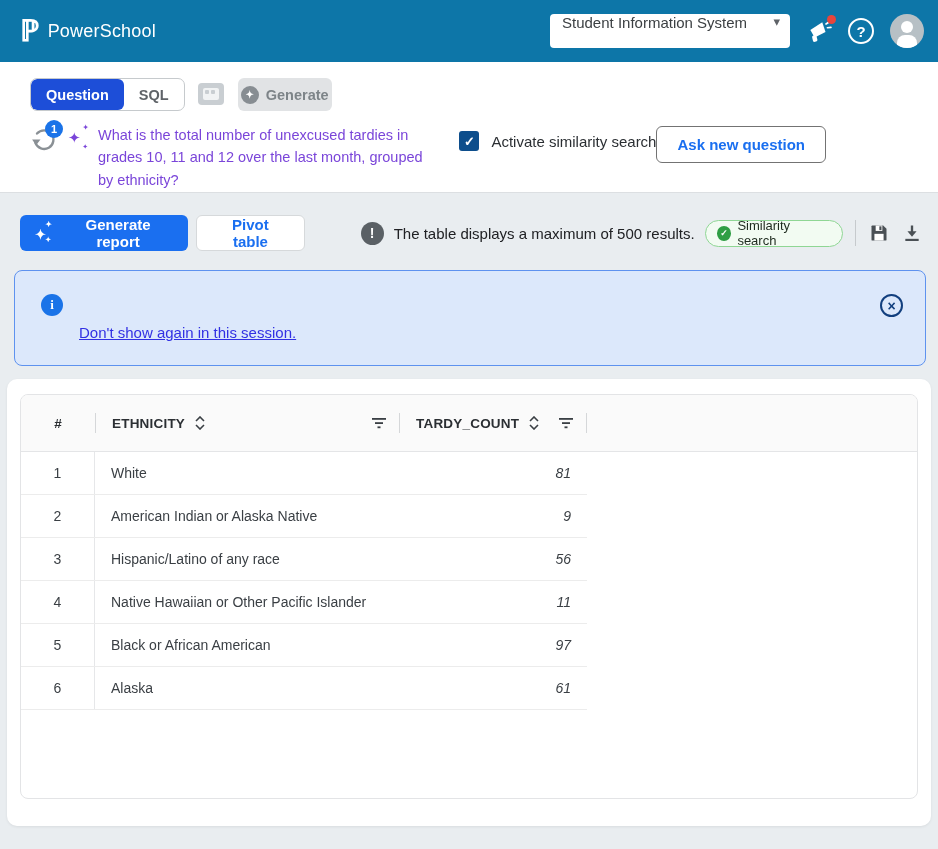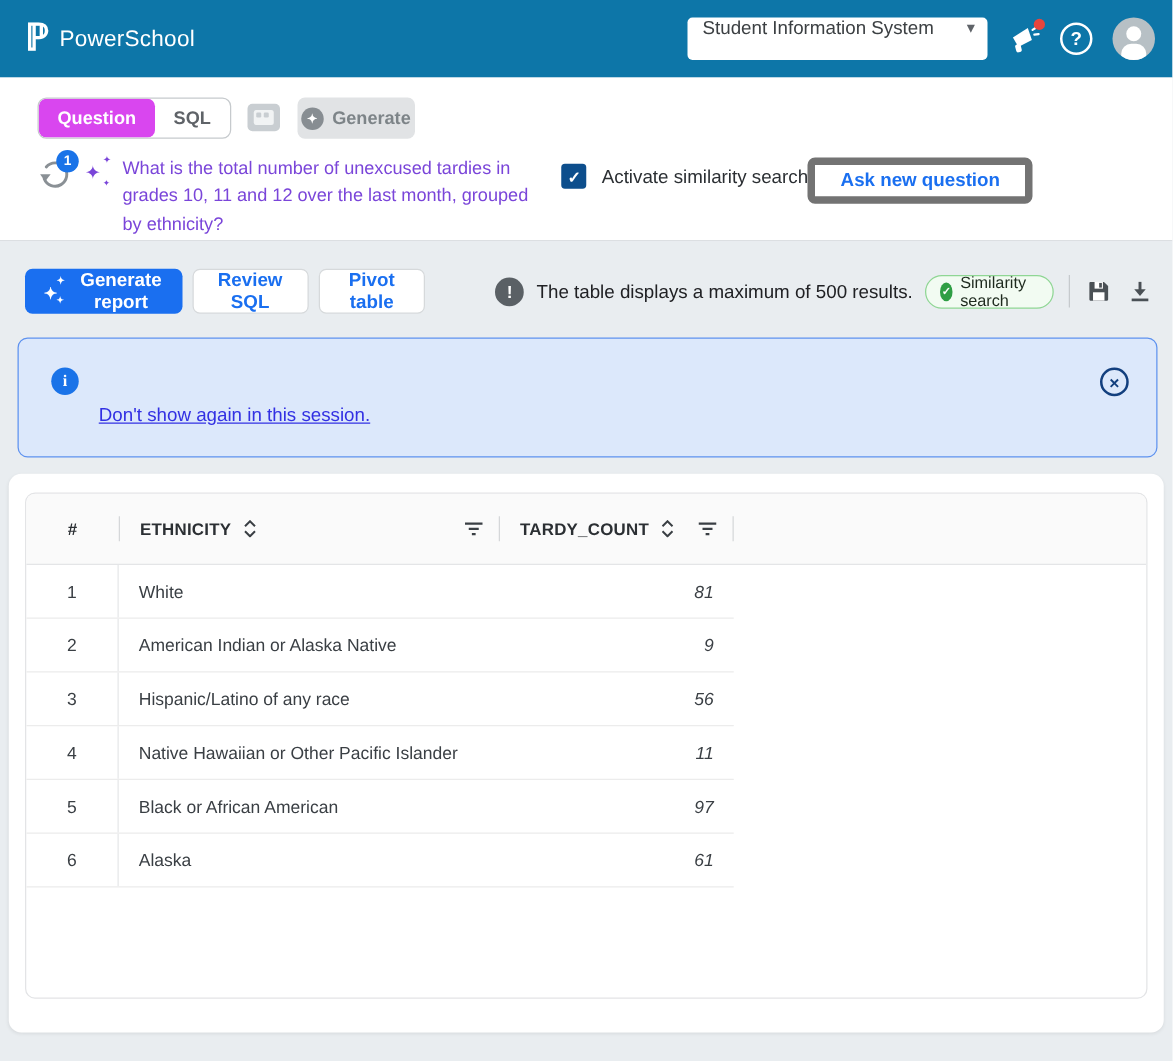--- a/index.html
+++ b/index.html
@@ -20,21 +20,21 @@
     color:#fff; font-size:15px; font-weight:bold; display:flex; align-items:center; justify-content:center; }
   .avatar { width:34px; height:34px; background:#b7c0c5; border-radius:50%; position:relative; overflow:hidden; margin-left:16px; }
   .avatar .head { position:absolute; left:50%; top:7px; transform:translateX(-50%); width:12px; height:12px; background:#fff; border-radius:50%; }
   .avatar .body { position:absolute; left:50%; top:21px; transform:translateX(-50%); width:20px; height:14px; background:#fff; border-radius:8px 8px 0 0; }
 
   
   .ask { background:#fff; padding:16px 30px 0; height:131px; border-bottom:1px solid #dcdfe2; }
   .row1 { display:flex; align-items:flex-start; }
   .toggle { display:flex; border:1px solid #c6cacd; border-radius:7px; height:33px; overflow:hidden; background:#fff; }
   .tg { height:31px; display:flex; align-items:center; padding:0 15px; font-size:14.5px; font-weight:bold; cursor:pointer; }
-  .tg-active { background:#d946ef; color:#fff; border-radius:6px; }
+  .tg-active { background:#1d4ed8; color:#fff; border-radius:6px; }
   .tg-plain { color:#5f6368; }
   .cardicon { margin:5px 0 0 13px; width:26px; height:22px; background:#c9ced2; border-radius:4px;
     display:flex; align-items:center; justify-content:center; cursor:pointer; }
   .cardicon .inner { width:16px; height:12px; background:#f1f3f4; border-radius:2px; display:flex; gap:2px; padding:2px; }
   .cardicon .inner i { width:4px; height:4px; background:#c9ced2; border-radius:1px; }
   .qwrap { flex:1; margin-left:20px; }
   .qinput { width:100%; height:34px; border:1px solid #c2c6ca; border-radius:4px; padding:0 12px;
     font-size:15px; font-family:"Liberation Sans",sans-serif; color:#3a3f44; outline:none; }
   .qinput::placeholder { color:#9aa0a6; }
   .charcount { font-size:12.5px; color:#5f6368; margin-top:4px; }
@@ -51,21 +51,21 @@
   .spark .s1 { position:absolute; left:0; top:3px; font-size:15px; }
   .spark .s2 { position:absolute; right:3px; top:-3px; font-size:8px; }
   .spark .s3 { position:absolute; right:4px; bottom:-1px; font-size:7px; }
   .spark-purple { color:#7a45d9; margin-left:10px; margin-top:2px; }
   .qtext { color:#7a45d9; font-size:14.5px; line-height:1.55; width:400px; margin-left:6px; }
   .simcheck { display:flex; align-items:center; margin-left:24px; margin-top:7px; cursor:pointer; }
   .checkbox { width:20px; height:20px; background:#0d4e8c; border-radius:3px; color:#fff; font-size:13px; font-weight:bold;
     display:flex; align-items:center; justify-content:center; }
   .simlabel { font-size:15px; color:#2b2f33; margin-left:12px; white-space:nowrap; }
   .asknew { margin-left:auto; margin-right:82px; margin-top:2px; height:37px; padding:0 20px; background:#fff;
-    border:6px solid #737373; border-radius:6px; color:#1a6ff0; font-size:15px; font-weight:bold;
+    border:1px solid #737373; border-radius:6px; color:#1a6ff0; font-size:15px; font-weight:bold;
     font-family:"Liberation Sans",sans-serif; cursor:pointer; white-space:nowrap; }
 
   
   .results { padding-top:22px; }
   .actions { display:flex; align-items:center; height:36px; margin:0 16px 0 20px; }
   .btn-primary { height:36px; padding:0 15px; background:#1a6ff0; border:none; border-radius:6px; color:#fff;
     font-size:15px; font-weight:bold; font-family:"Liberation Sans",sans-serif; display:flex; align-items:center; gap:8px; cursor:pointer; }
   .spark-white { color:#fff; width:20px; height:20px; }
   .spark-white .s1 { font-size:13px; top:4px; }
   .btn-outline { height:36px; padding:0 16px; background:#fff; border:1px solid #d6d9db; border-radius:6px;
@@ -191,21 +191,20 @@
 
   <div class="actions">
     <button class="btn-primary">
       <span class="spark spark-white">
         <span class="s1">✦</span>
         <span class="s2">✦</span>
         <span class="s3">✦</span>
       </span>
       <span>Generate report</span>
     </button>
-    <button class="btn-outline">Review SQL</button>
     <button class="btn-outline">Pivot table</button>
 
     <div class="info-circ">!</div>
     <span class="note">The table displays a maximum of 500 results.</span>
 
     <div class="pill">
       <span class="pill-check">✓</span>
       <span>Similarity search</span>
     </div>
 

